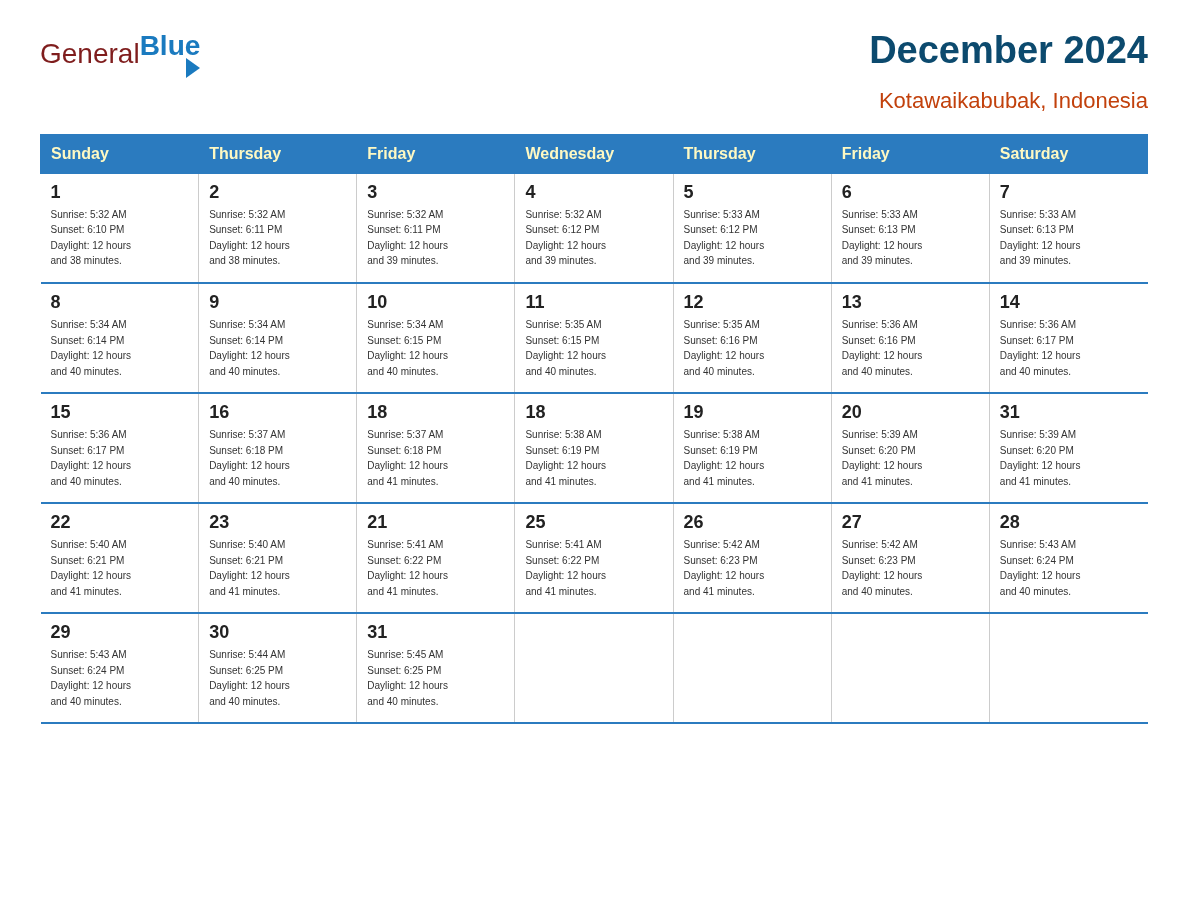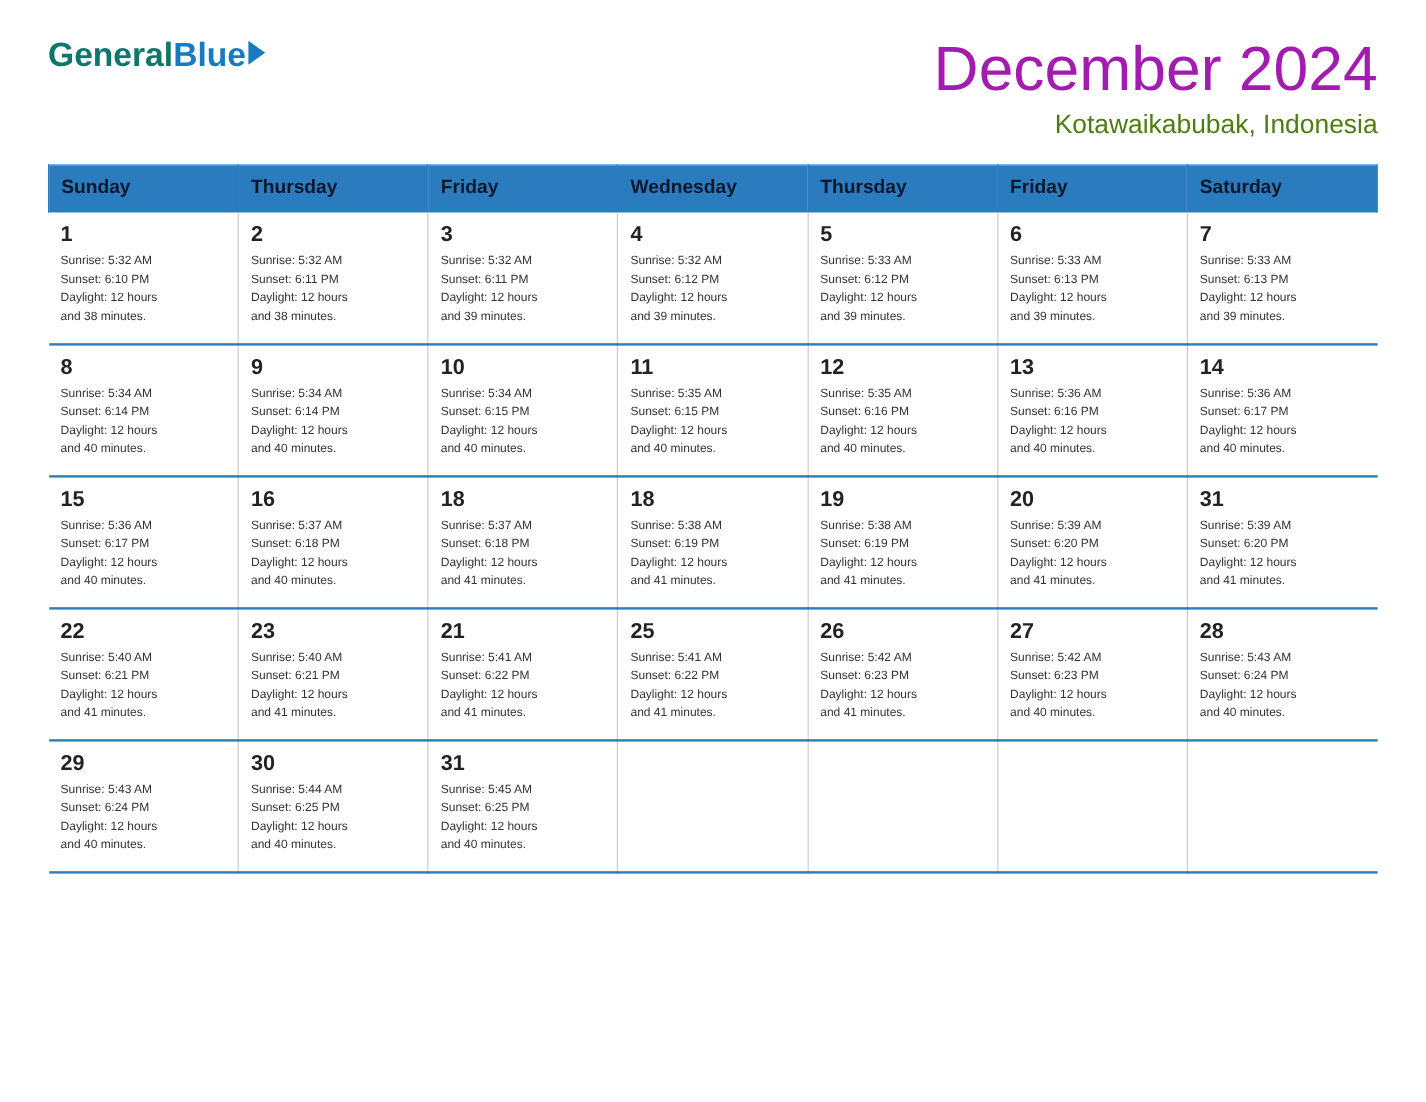--- a/index.html
+++ b/index.html
@@ -20,65 +20,66 @@
       display: flex;
       flex-direction: column;
       align-items: flex-start;
     }
     .logo-text {
       display: flex;
       align-items: center;
     }
     .logo-general {
       font-size: 28px;
-      font-weight: bold;
-      color: #0f766e;
+      font-weight: normal;
+      color: #7f1d1d;
     }
     .logo-blue-part {
       display: flex;
-      align-items: center;
+      align-items: flex-end;
+      flex-direction: column;
     }
     .logo-blue {
       font-size: 28px;
       font-weight: bold;
       color: #1a7abf;
     }
     .logo-triangle {
       width: 0;
       height: 0;
       border-left: 14px solid #1a7abf;
       border-top: 10px solid transparent;
       border-bottom: 10px solid transparent;
       margin-left: 2px;
       margin-top: -4px;
     }
     .title-area {
       text-align: right;
     }
     .calendar-title {
-      font-size: 52px;
-      font-weight: normal;
-      color: #a21caf;
+      font-size: 38px;
+      font-weight: bold;
+      color: #0c4a6e;
       line-height: 1.1;
     }
     .calendar-subtitle {
       font-size: 22px;
-      color: #4d7c0f;
-      margin-top: 4px;
+      color: #c2410c;
+      margin-top: 16px;
     }
     .calendar-table {
       width: 100%;
       border-collapse: collapse;
       table-layout: fixed;
     }
     .calendar-table thead tr {
       background-color: #2b7bbf;
     }
     .calendar-table thead th {
-      color: #0f172a;
+      color: #fef9c3;
       font-size: 16px;
       font-weight: bold;
       padding: 10px 10px;
       text-align: left;
       border: 1px solid #2b7bbf;
     }
     .calendar-table tbody tr {
       border-bottom: 2px solid #2b7bbf;
     }
     .calendar-table tbody td {

